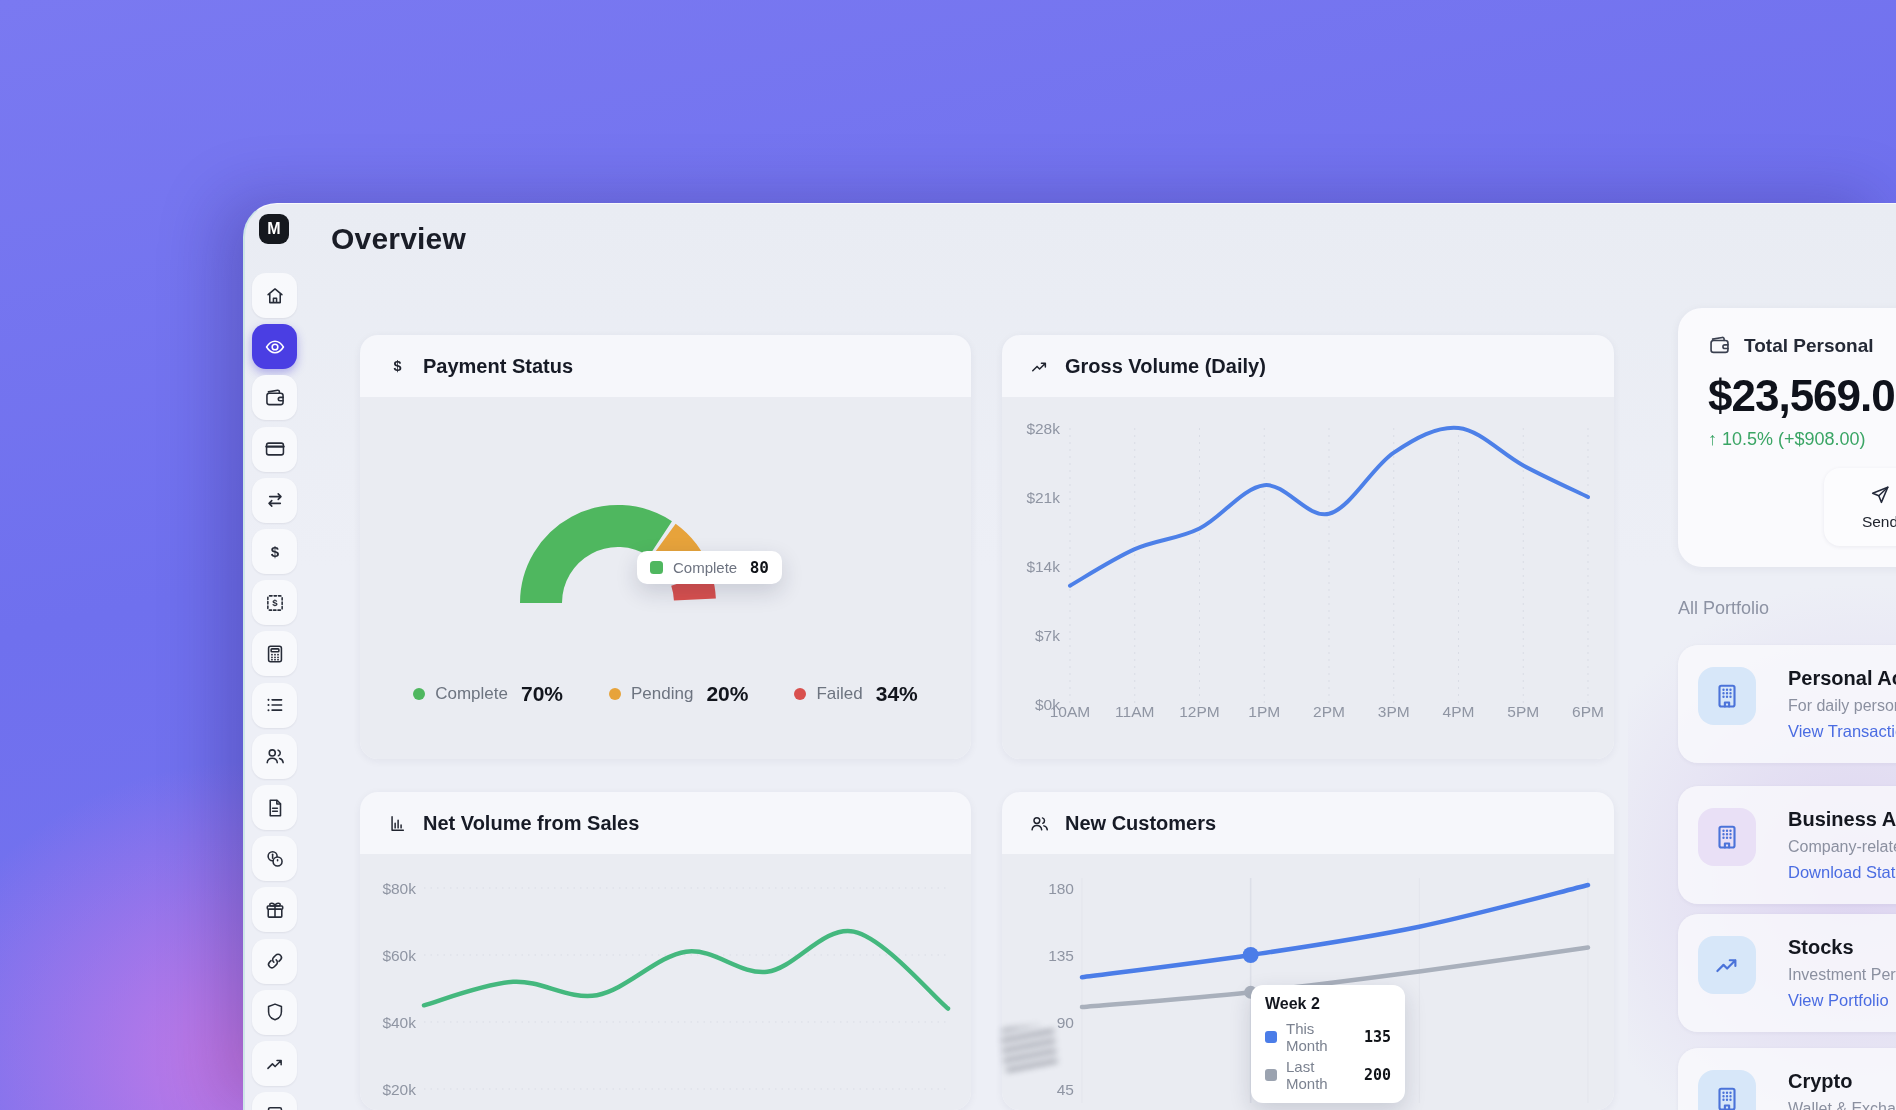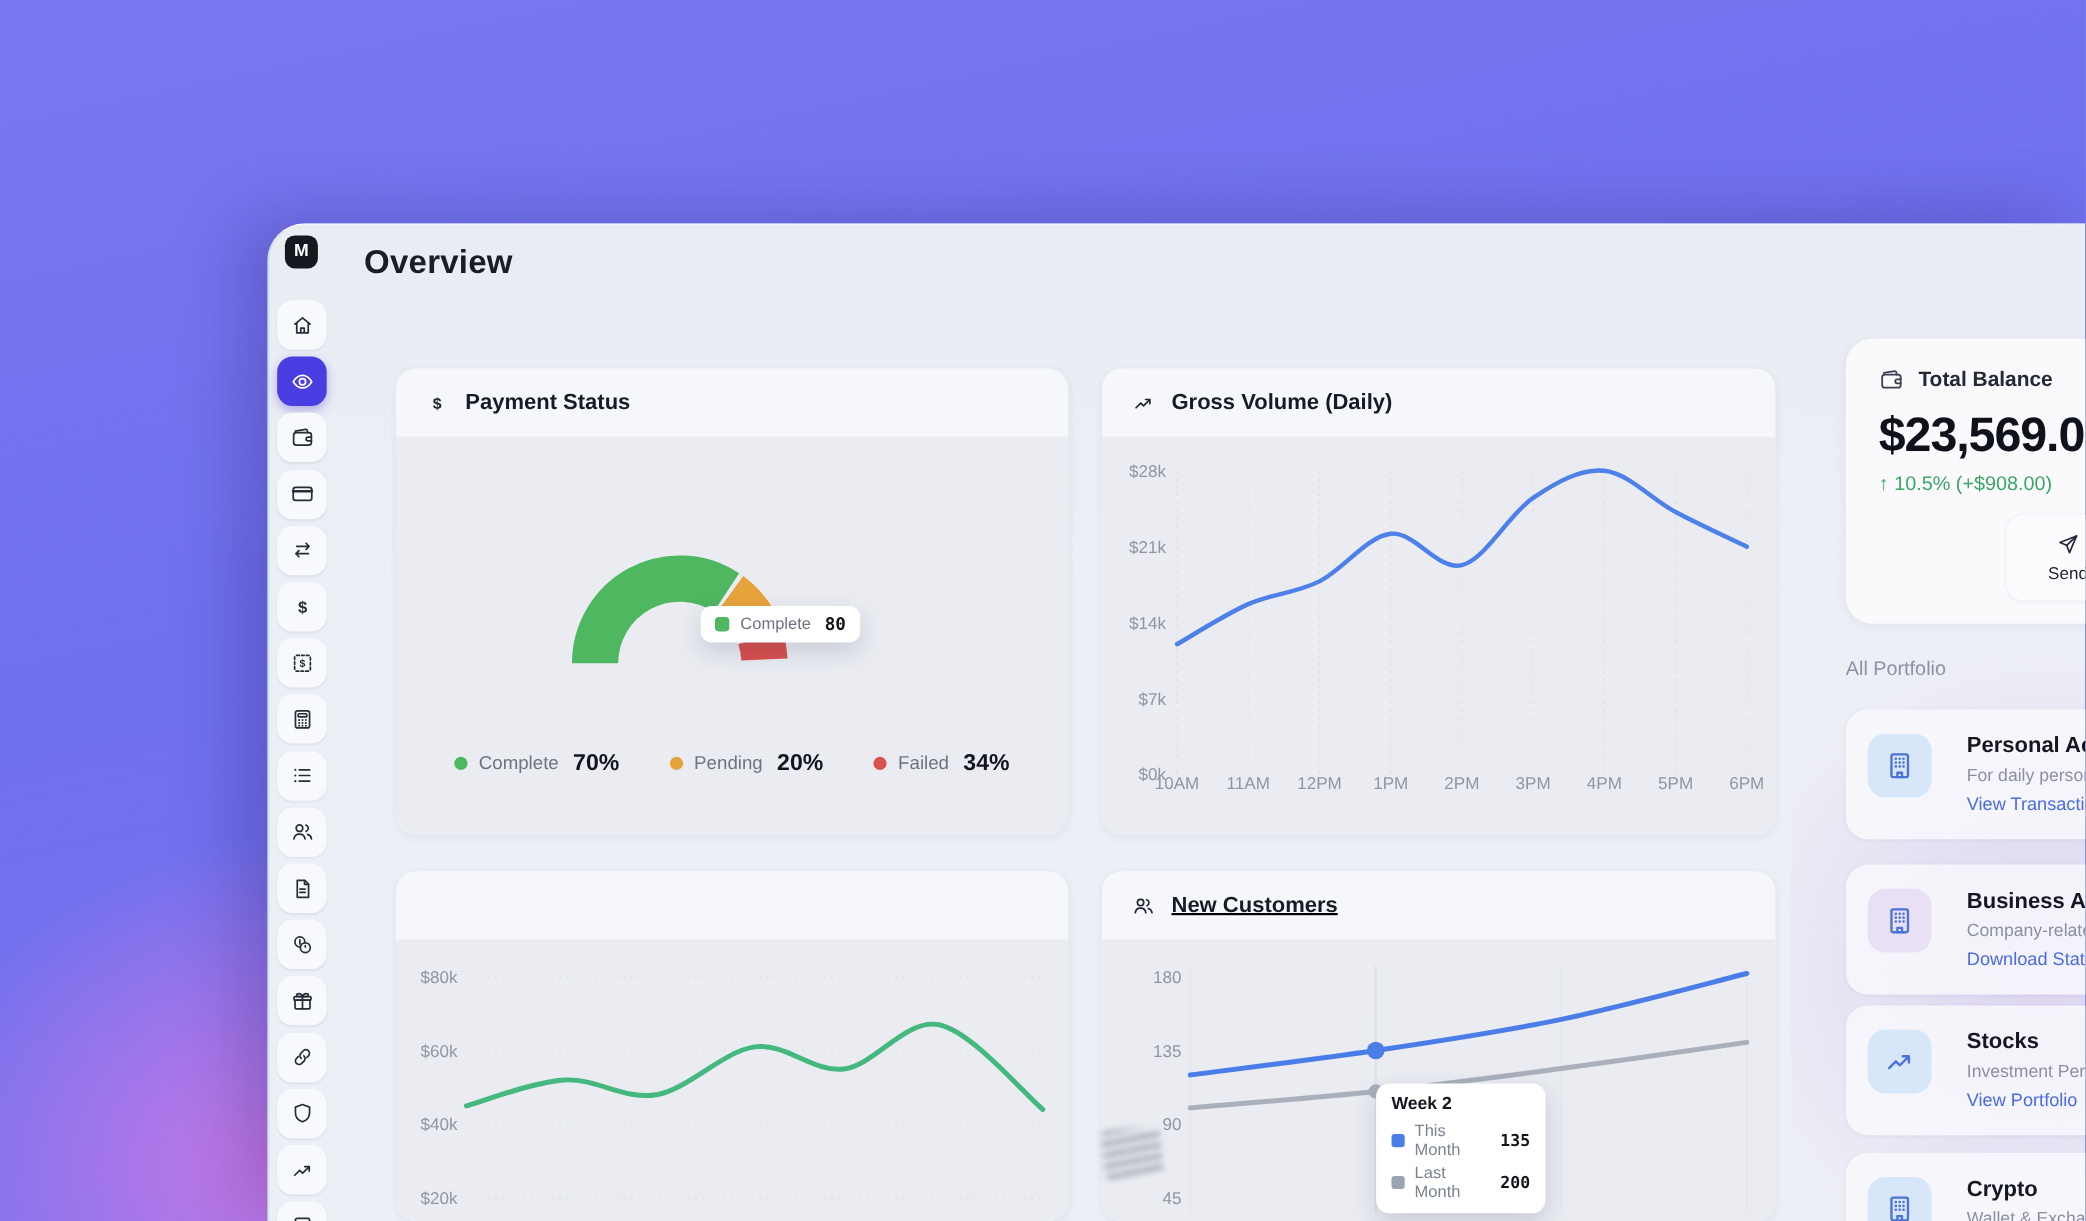--- a/index.html
+++ b/index.html
@@ -301,35 +301,43 @@
         <text x="327" y="382" text-anchor="middle" font-size="15.5" fill="#8f95a3" font-weight="400">2PM</text>
         <text x="391.75" y="382" text-anchor="middle" font-size="15.5" fill="#8f95a3" font-weight="400">3PM</text>
         <text x="456.5" y="382" text-anchor="middle" font-size="15.5" fill="#8f95a3" font-weight="400">4PM</text>
         <text x="521.25" y="382" text-anchor="middle" font-size="15.5" fill="#8f95a3" font-weight="400">5PM</text>
         <text x="586" y="382" text-anchor="middle" font-size="15.5" fill="#8f95a3" font-weight="400">6PM</text>
         <path d="M68.0 250.7C78.8 244.6 111.2 223.8 132.8 214.2C154.3 204.7 175.9 204.2 197.5 193.5C219.1 182.9 240.7 152.6 262.3 150.2C283.8 147.7 305.4 184.2 327.0 178.8C348.6 173.3 370.2 131.9 391.8 117.6C413.3 103.3 434.9 90.9 456.5 93.0C478.1 95.1 499.7 119.0 521.3 130.5C542.8 142.0 575.2 156.7 586.0 162.0" stroke="#4d80e8" stroke-width="4" fill="none" stroke-linecap="round"></path>
       </svg>
   </section>
 
   <section class="chart-card" style="left:360px;top:792px;width:611px;height:318px;">
+    <div class="hdr">
+      <span class="ico">
+          <svg viewBox="0 0 24 24">
+            <path d="M5.8 4.4v15.2h12.9M9.3 17v-5.4M12.7 17V8.2M16.1 17v-3.4"></path>
+          </svg>
+        </span>
+      <span>Net Volume from Sales</span>
+    </div>
     <div class="body"></div>
     <svg class="chart-svg" viewBox="0 0 611 318">
         <text x="56" y="101.5" text-anchor="end" font-size="15.5" fill="#8f95a3" font-weight="400">$80k</text>
         <text x="56" y="168.5" text-anchor="end" font-size="15.5" fill="#8f95a3" font-weight="400">$60k</text>
         <text x="56" y="235.5" text-anchor="end" font-size="15.5" fill="#8f95a3" font-weight="400">$40k</text>
         <text x="56" y="302.5" text-anchor="end" font-size="15.5" fill="#8f95a3" font-weight="400">$20k</text>
         <line x1="64" y1="96" x2="588" y2="96" stroke="#d9dce5" stroke-width="1" stroke-dasharray="1.5 5"></line>
         <line x1="64" y1="163" x2="588" y2="163" stroke="#d9dce5" stroke-width="1" stroke-dasharray="1.5 5"></line>
         <line x1="64" y1="230" x2="588" y2="230" stroke="#d9dce5" stroke-width="1" stroke-dasharray="1.5 5"></line>
         <line x1="64" y1="297" x2="588" y2="297" stroke="#d9dce5" stroke-width="1" stroke-dasharray="1.5 5"></line>
         <path d="M64.0 213.3C78.8 209.3 124.3 191.5 153.1 189.8C181.9 188.1 208.1 208.2 236.9 203.2C265.7 198.2 297.6 163.6 326.0 159.7C354.4 155.7 379.3 183.1 407.2 179.8C435.2 176.4 463.5 133.4 493.7 139.6C523.8 145.7 572.3 203.8 588.0 216.6" stroke="#44b87e" stroke-width="4.5" fill="none" stroke-linecap="round"></path>
       </svg>
   </section>
 
-  <section class="chart-card" style="left:1002px;top:792px;width:612px;height:318px;text-decoration:underline;">
+  <section class="chart-card" style="left:1002px;top:792px;width:612px;height:318px;">
     <div class="hdr">
       <span class="ico">
           <svg viewBox="0 0 24 24">
             <circle cx="9" cy="8.6" r="3.3"></circle>
             <path d="M3.5 19.2c.4-3 2.7-4.8 5.5-4.8s5.1 1.8 5.5 4.8M15.4 5.6a3.3 3.3 0 0 1 .3 6.2M17 14.7c2.2.5 3.6 2.2 3.9 4.5"></path>
           </svg>
         </span>
       <span>New Customers</span>
     </div>
     <div class="body"></div>
@@ -368,21 +376,21 @@
 
   <section class="balance-card">
     <div class="bal-head">
       <span class="ico">
           <svg viewBox="0 0 24 24">
             <rect x="3.2" y="6.8" width="17.6" height="12.4" rx="2.6"></rect>
             <path d="M16.8 6.8V5.2a1.6 1.6 0 0 0-1.9-1.6L4.8 5.3"></path>
             <path d="M20.8 11.3h-3.3a1.9 1.9 0 0 0 0 3.8h3.3"></path>
           </svg>
         </span>
-      <span class="bal-label">Total Balance</span>
+      <span class="bal-label">Total Personal</span>
     </div>
     <div class="bal-amount">$23,569.00</div>
     <div class="bal-delta">↑ 10.5% (+$908.00)</div>
     <button class="action-btn act-send">
       <span class="ico">
           <svg viewBox="0 0 24 24">
             <path d="M20.5 3.5 4 10l6.7 2.8L13.5 20l7-16.5Z"></path>
             <path d="M10.7 12.8 20.5 3.5"></path>
           </svg>
         </span>

